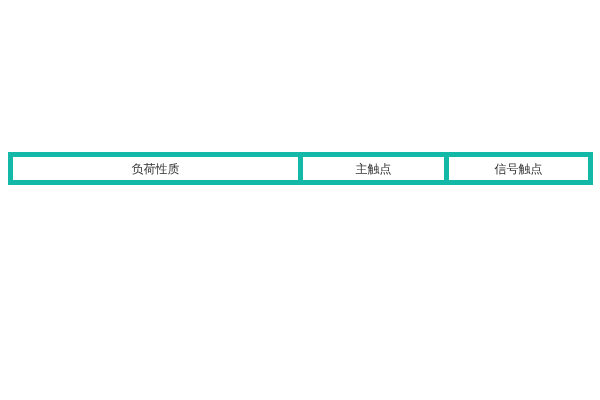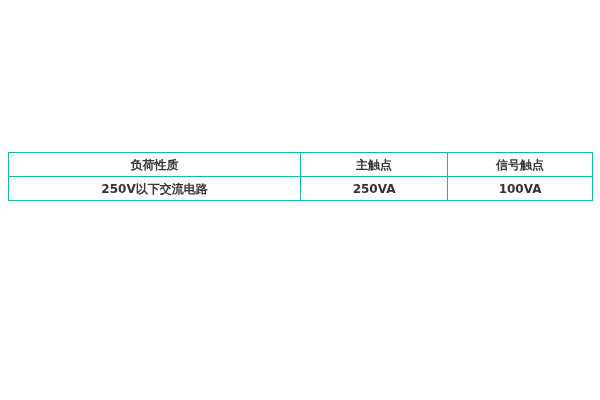--- a/index.html
+++ b/index.html
@@ -21,27 +21,27 @@
     top: 152px;
     width: 585px;
     border-collapse: collapse;
     table-layout: fixed;
   }
   .spec-table col.c1 { width: 50%; }
   .spec-table col.c2 { width: 25.2%; }
   .spec-table col.c3 { width: 24.8%; }
   .spec-table th,
   .spec-table td {
-    border: 1px solid #14b8a6;
+    border: 5px solid #14b8a6;
     height: 23px;
     padding: 0 4px;
     text-align: center;
     vertical-align: middle;
     font-size: 12px;
-    font-weight: bold;
+    font-weight: normal;
     color: #333333;
     line-height: 1;
     white-space: nowrap;
     overflow: hidden;
   }
 </style>
 </head>
 <body>
 
 <div class="canvas">
@@ -52,20 +52,15 @@
       <col class="c3">
     </colgroup>
     <thead>
       <tr>
         <th>负荷性质</th>
         <th>主触点</th>
         <th>信号触点</th>
       </tr>
     </thead>
     <tbody>
-      <tr>
-        <td>250V以下交流电路</td>
-        <td>250VA</td>
-        <td>100VA</td>
-      </tr>
     </tbody>
   </table>
 </div>
 
 </body></html>

